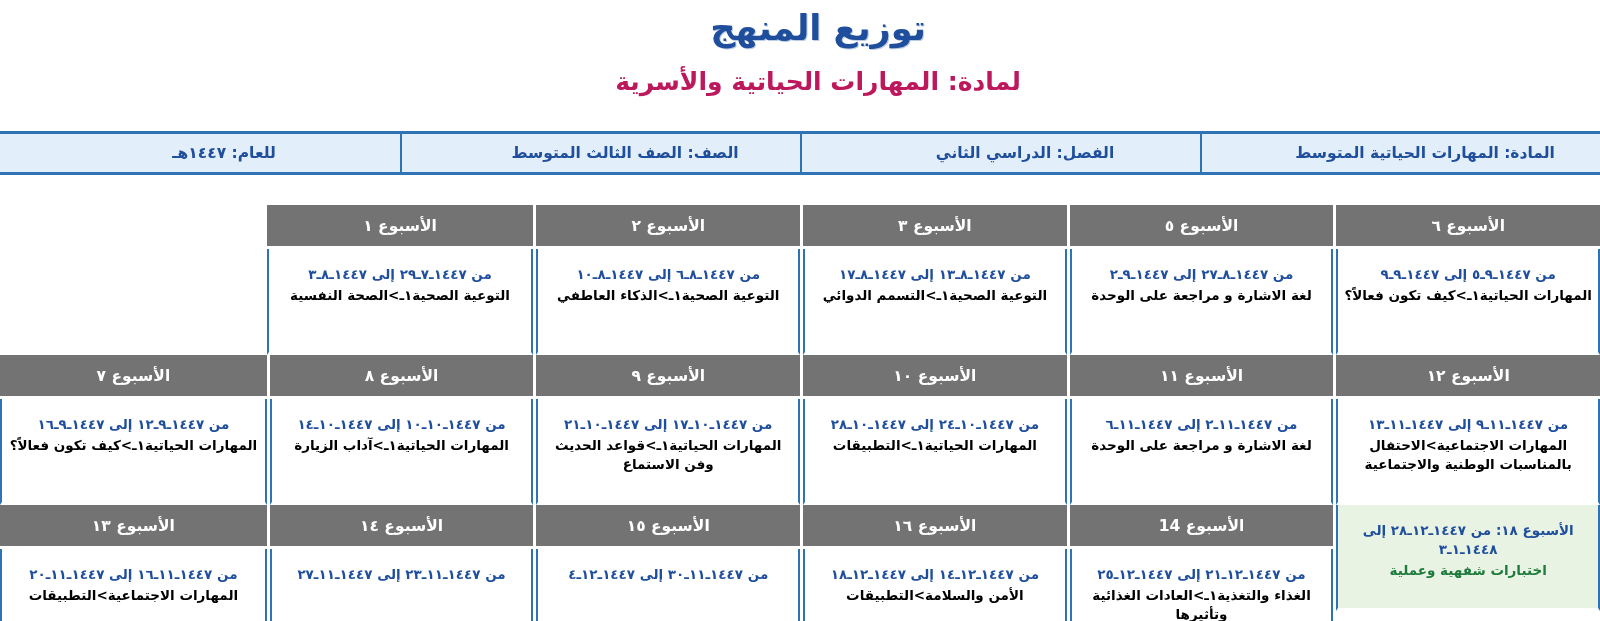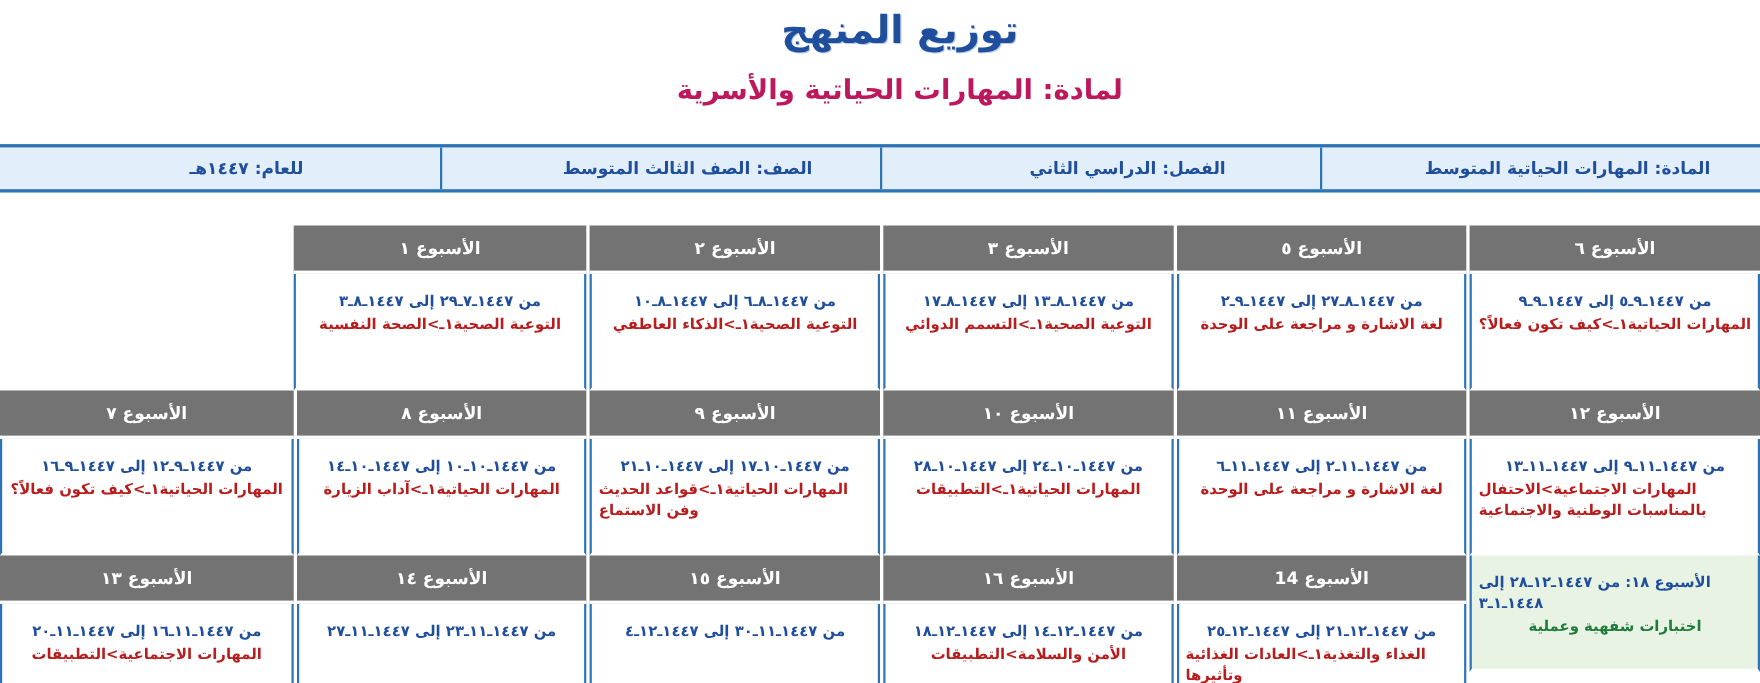--- a/index.html
+++ b/index.html
@@ -107,37 +107,37 @@
     height: 106px;
     background: #ffffff;
     border-right: 2px solid #2E74B5;
     border-left: 2px solid #2E74B5;
     border-bottom: 3px solid #ffffff;
     display: flex;
     flex-direction: column;
     align-items: center;
     justify-content: flex-start;
     padding: 16px 6px 20px 6px;
-    text-align: left;
+    text-align: center;
   }
   .week-body.green {
     background: #E8F3E4;
   }
   .week-dates {
     font-size: 13.5px;
     font-weight: bold;
     color: #1F4E9C;
     line-height: 19px;
     direction: rtl;
     unicode-bidi: isolate;
   }
   .week-topic {
     font-size: 13.5px;
     font-weight: bold;
-    color: #b91c1c;
+    color: #000000;
     line-height: 19px;
     padding-top: 2px;
     direction: rtl;
     unicode-bidi: isolate;
   }
   .week-topic.exam {
     color: #1E7B3C;
   }
 </style>
 </head>

